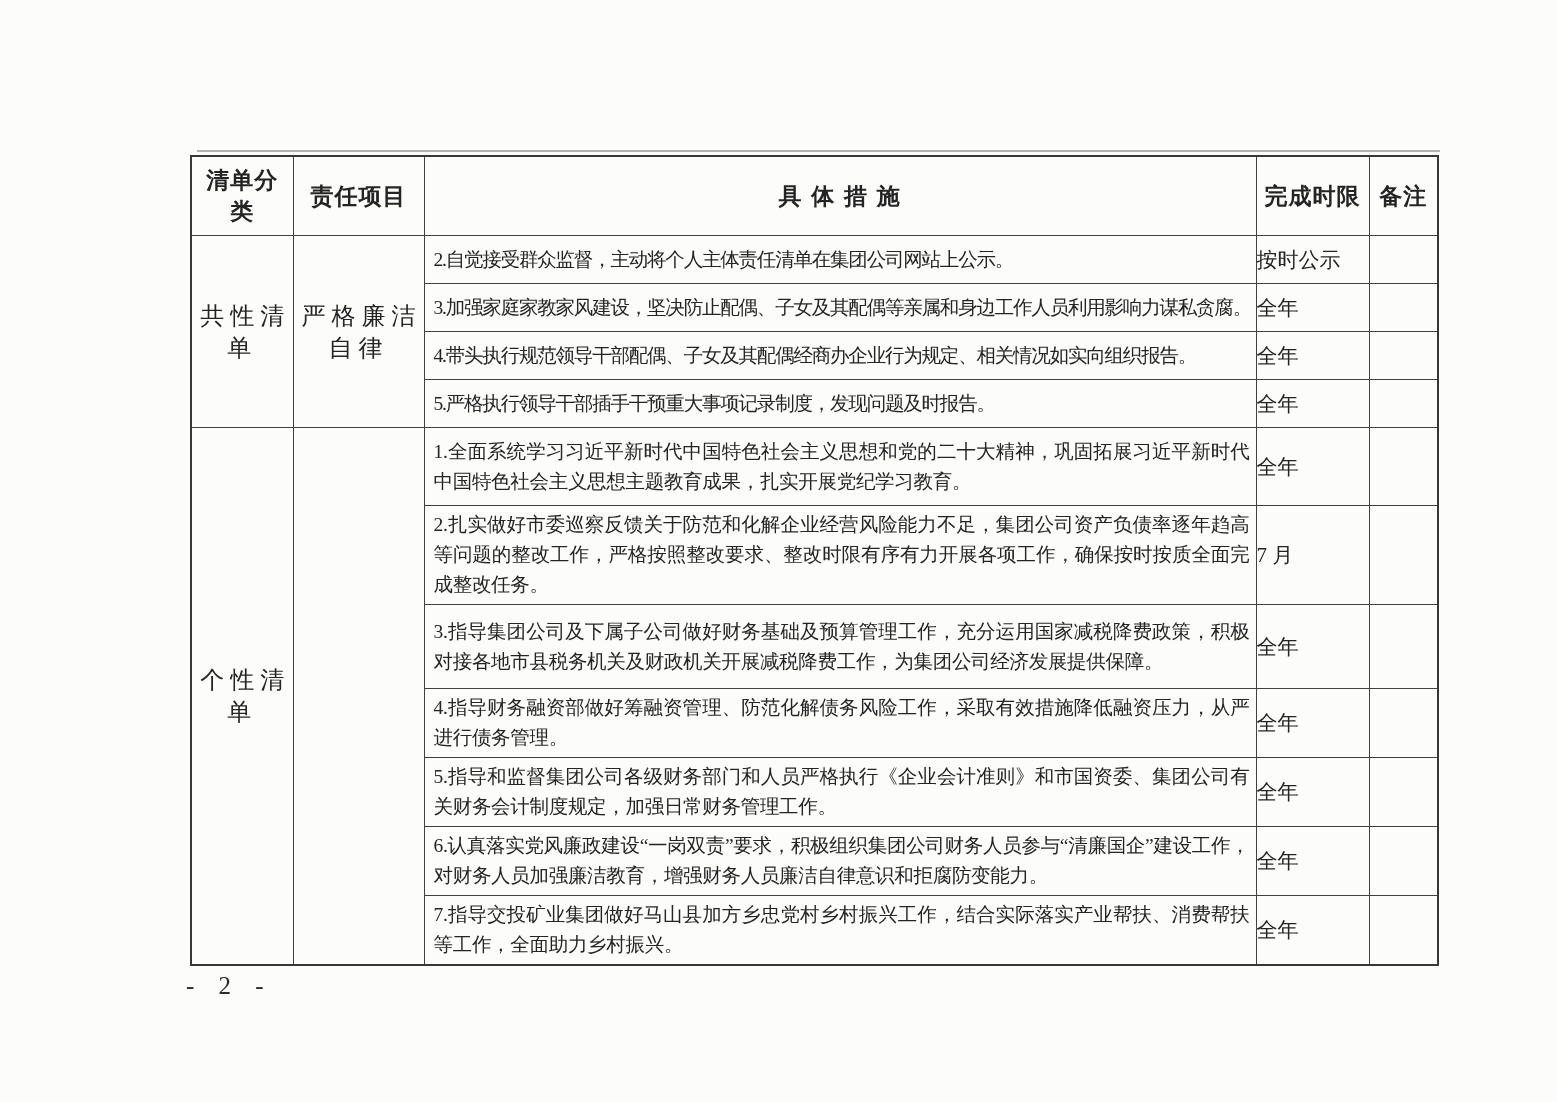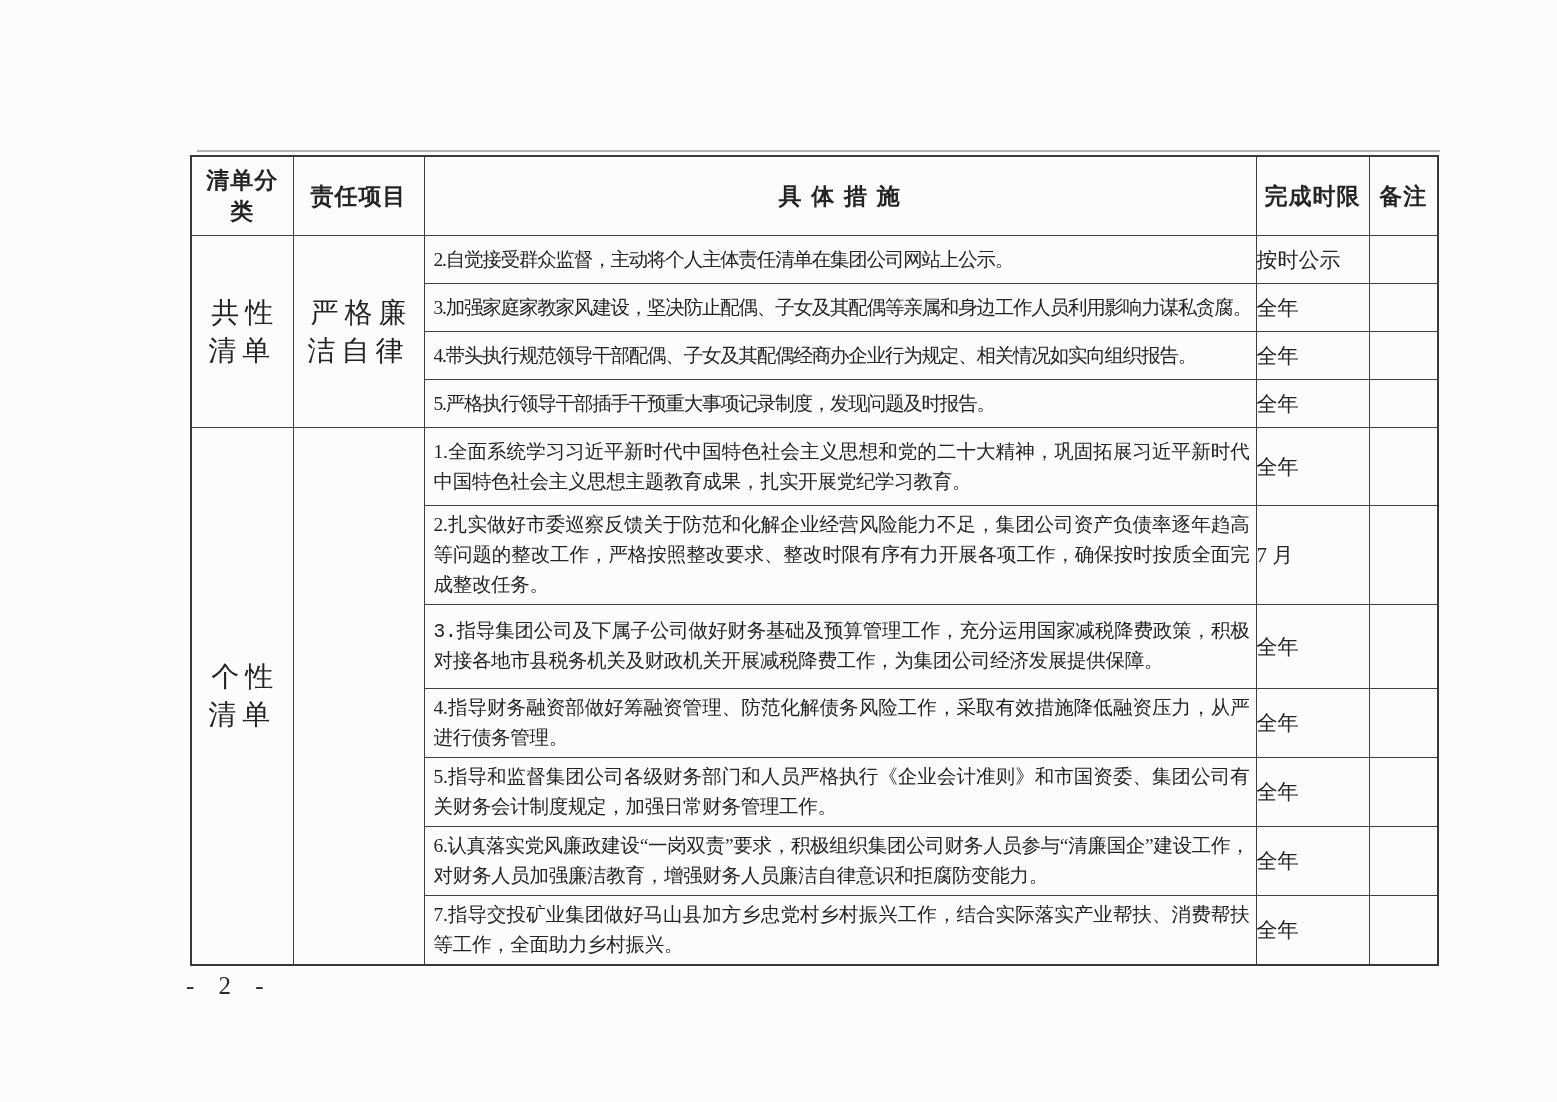--- a/index.html
+++ b/index.html
@@ -22,21 +22,21 @@
     border:1.6px solid #404040;
     overflow:hidden;
   }
   th.hdr{
     font-weight:bold;font-size:23px;text-align:center;
     letter-spacing:1px;padding:8px;
   }
   th.hdr.measures{letter-spacing:2px;}
   td.cat, td.proj{
     text-align:center;vertical-align:middle;
-    font-size:28px;letter-spacing:6px;padding:0;
+    font-size:24px;letter-spacing:6px;padding:0;
     text-indent:6px; 
     font-family:Liberation Mono, monospace;
   }
   td.measure{
     vertical-align:middle;text-align:justify;
     font-size:19.5px;letter-spacing:-0.3px;
     line-height:30px;padding:4px 6px 4px 9px;margin-top:40px;
   }
   td.measure.oneline{
     white-space:nowrap;letter-spacing:-1.2px;
@@ -104,21 +104,21 @@
       <td class="proj" rowspan="7"></td>
       <td class="measure">1.全面系统学习习近平新时代中国特色社会主义思想和党的二十大精神，巩固拓展习近平新时代中国特色社会主义思想主题教育成果，扎实开展党纪学习教育。</td>
       <td class="deadline">全年</td>
       <td class="note"></td>
     </tr>
     <tr style="height:92px;">
       <td class="measure">2.扎实做好市委巡察反馈关于防范和化解企业经营风险能力不足，集团公司资产负债率逐年趋高等问题的整改工作，严格按照整改要求、整改时限有序有力开展各项工作，确保按时按质全面完成整改任务。</td>
       <td class="deadline">7 月</td>
       <td class="note"></td>
     </tr>
-    <tr style="height:84px;font-family:Liberation Mono, monospace;">
+    <tr style="height:84px;">
       <td class="measure">3.指导集团公司及下属子公司做好财务基础及预算管理工作，充分运用国家减税降费政策，积极对接各地市县税务机关及财政机关开展减税降费工作，为集团公司经济发展提供保障。</td>
       <td class="deadline">全年</td>
       <td class="note"></td>
     </tr>
     <tr style="height:66px;">
       <td class="measure">4.指导财务融资部做好筹融资管理、防范化解债务风险工作，采取有效措施降低融资压力，从严进行债务管理。</td>
       <td class="deadline">全年</td>
       <td class="note"></td>
     </tr>
     <tr style="height:64px;padding-left:44px;">

